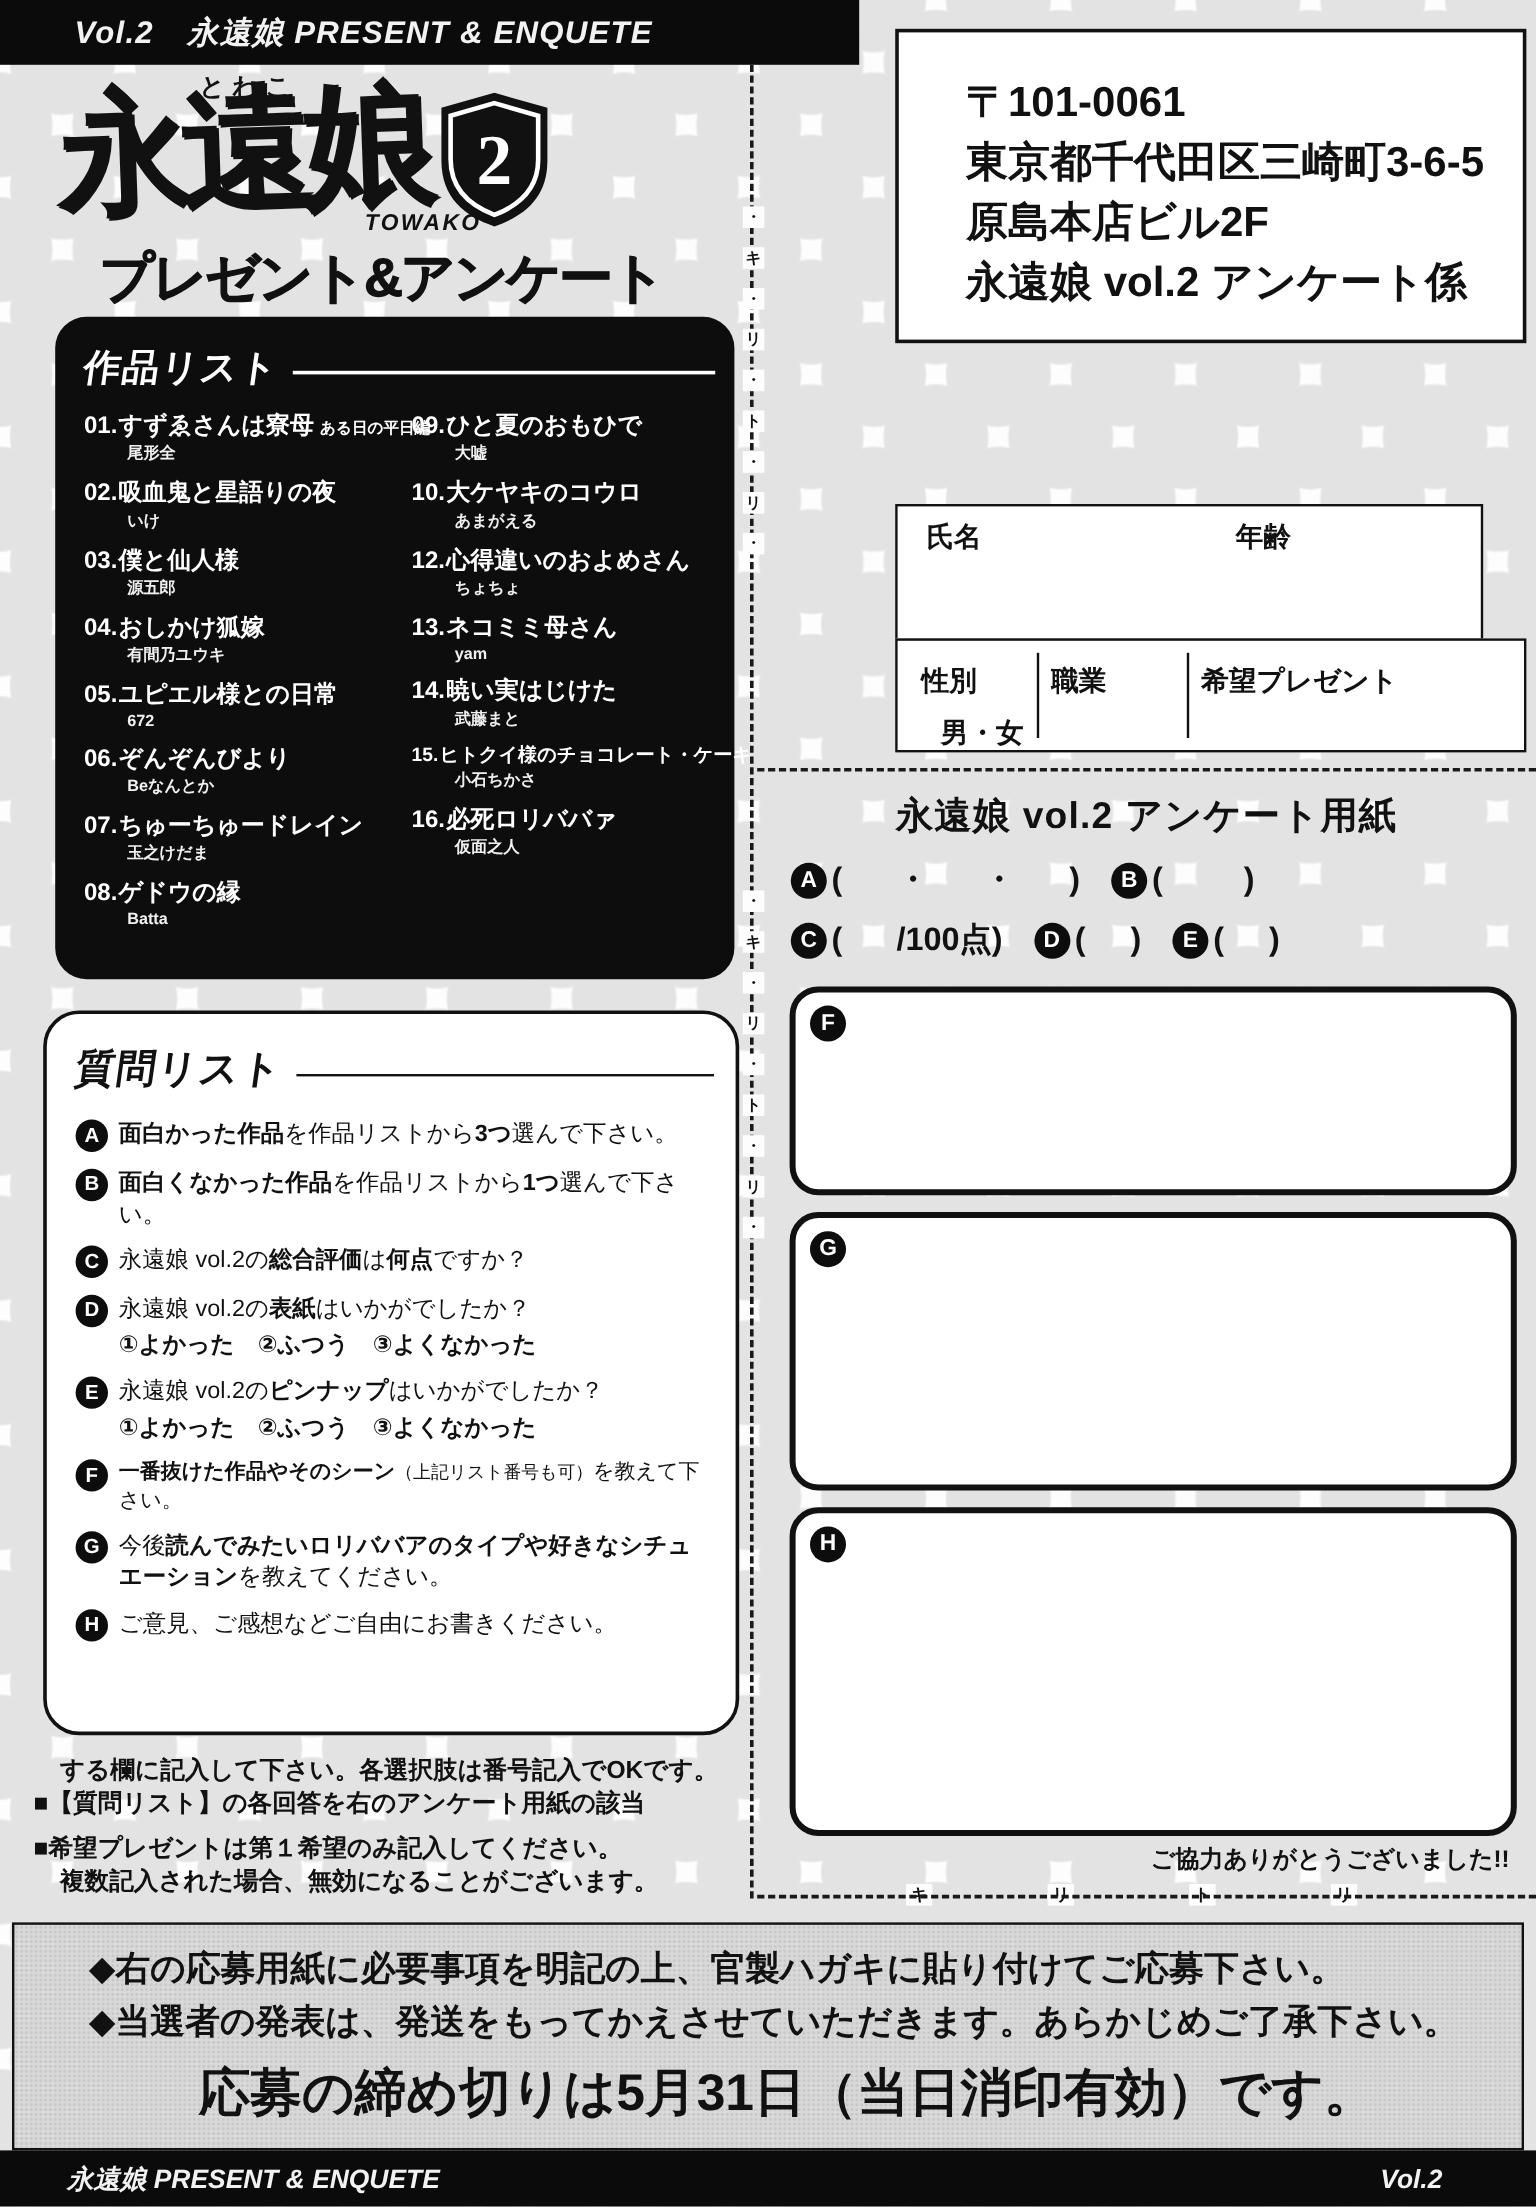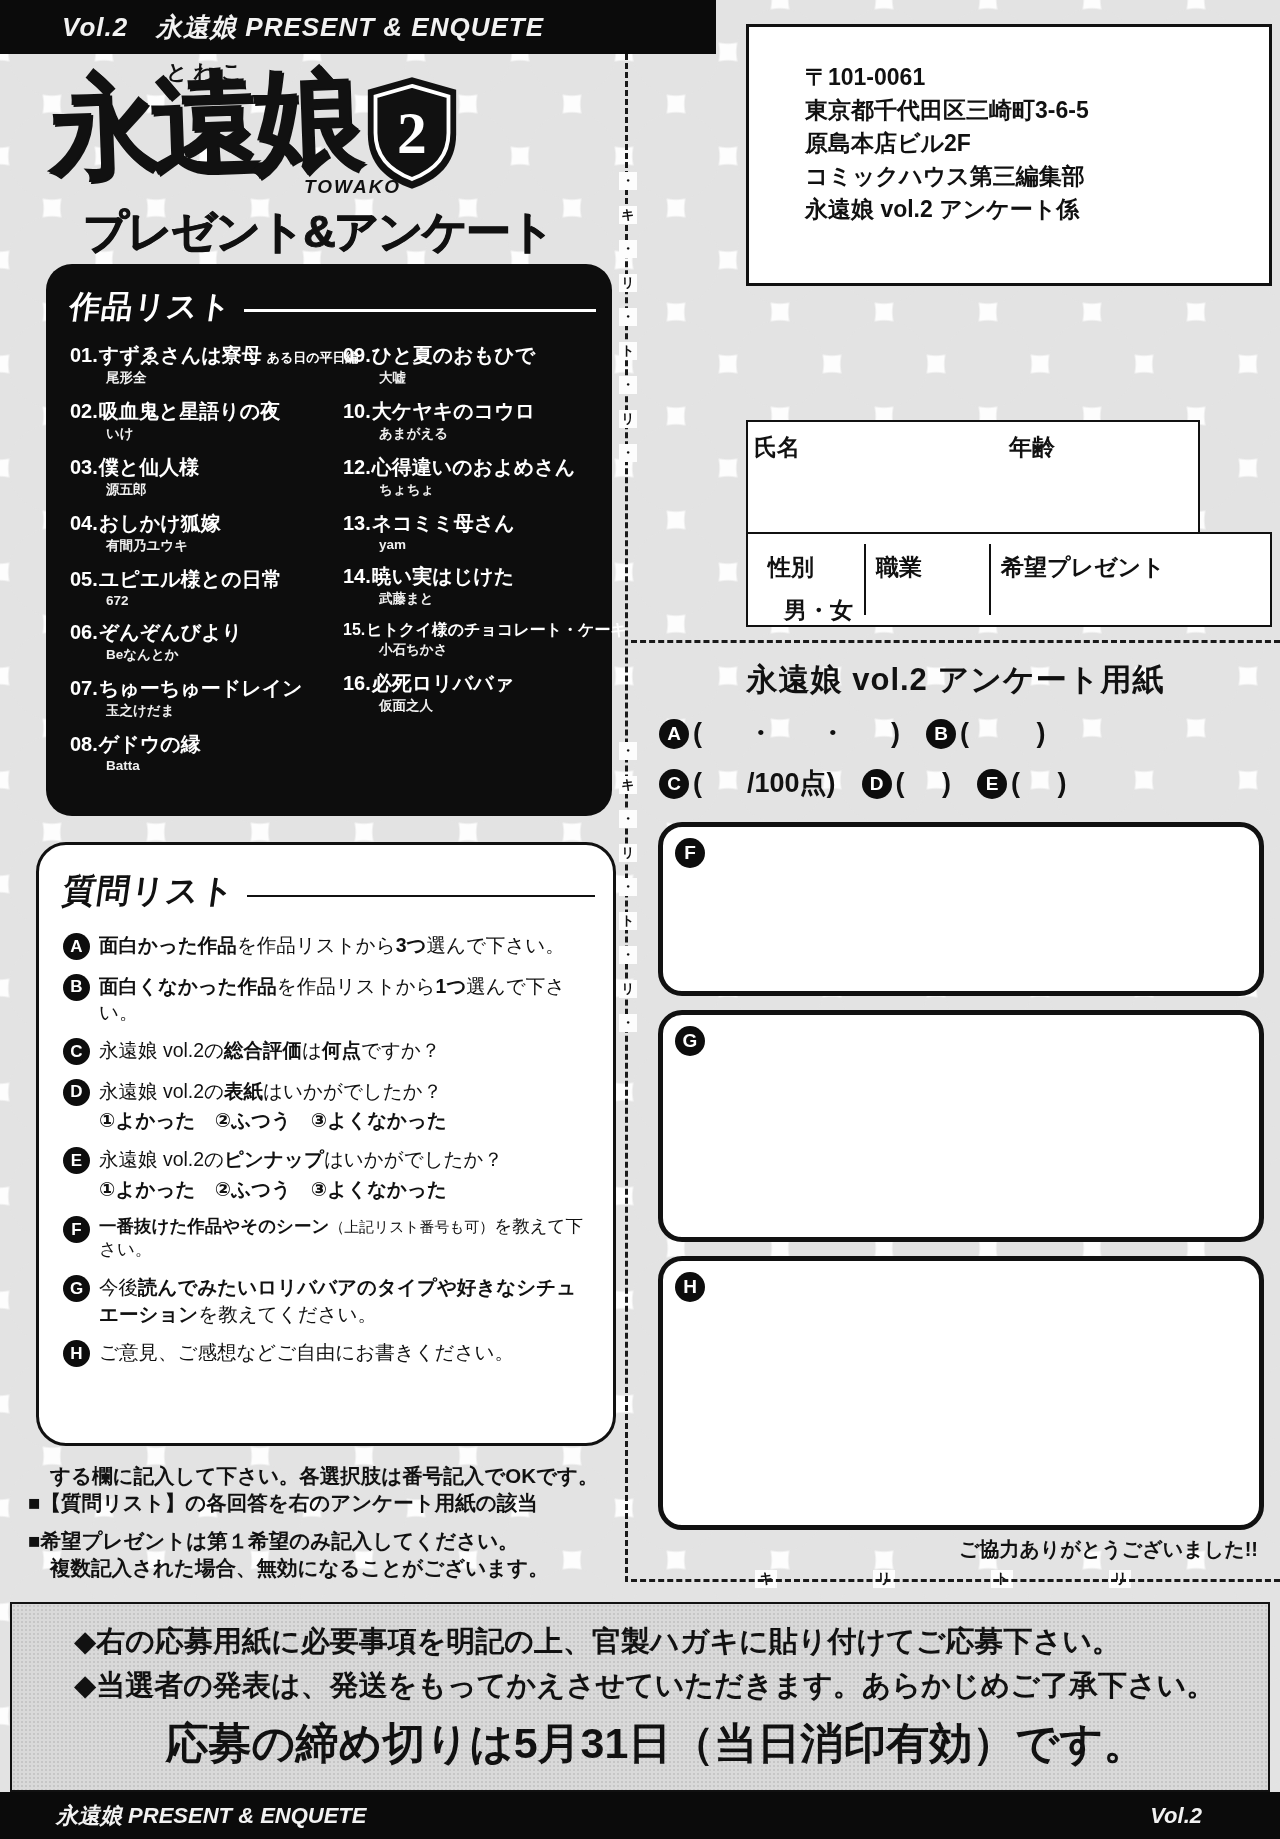--- a/index.html
+++ b/index.html
@@ -65,24 +65,24 @@
   .note-line{font-size:20.5px;font-weight:800;line-height:1.32;}
   .note-cont{margin-left:22px;}
   
   .kiri-v{position:absolute;left:625px;top:54px;height:1528px;width:3px;border-left:3px dashed #1a1a1a;}
   .kiri-char{position:absolute;left:-9px;width:18px;text-align:center;font-size:13px;font-weight:600;background:#fdfdfd;line-height:1.4;}
   .kiri-h{position:absolute;left:700px;top:1570px;width:560px;height:22px;}
   .kiri-char-h{position:absolute;top:0;font-size:14px;font-weight:600;background:#fdfdfd;padding:0 4px;}
   
   .addr-card{position:absolute;left:746px;top:24px;width:526px;height:262px;background:#fff;border:3px solid #111;
     padding:34px 16px 10px 56px;}
-  .addr-line{font-size:23px;font-weight:800;line-height:1.43;white-space:nowrap;}
+  .addr-line{font-size:35px;font-weight:800;line-height:1.43;white-space:nowrap;}
   .field{position:absolute;background:#fff;border:2.5px solid #111;}
   .field-address{left:746px;top:296px;width:526px;height:126px;padding:10px 14px;}
-  .field-name{left:746px;top:420px;width:454px;height:114px;padding:10px 6px;}
+  .field-name{left:746px;top:420px;width:490px;height:114px;padding:10px 24px;}
   .field-label{font-size:23px;font-weight:800;}
   .postal-mark{font-size:20px;font-weight:800;margin-left:32px;}
   .age-label{position:absolute;left:58%;top:10px;font-size:23px;font-weight:800;}
   .field-triple{left:746px;top:532px;width:526px;height:95px;display:flex;padding:10px;}
   .cell{padding:8px 10px;position:relative;}
   .cell-sex{width:108px;border-right:2.5px solid #111;}
   .cell-job{width:125px;border-right:2.5px solid #111;}
   .cell-present{flex:1;border-radius:23px;}
   .sex-options{margin-top:12px;margin-left:16px;font-size:23px;font-weight:800;}
   
@@ -302,21 +302,20 @@
       <span class="kiri-char-h" style="left: 173px;">リ</span>
       <span class="kiri-char-h" style="left: 291px;">ト</span>
       <span class="kiri-char-h" style="left: 409px;">リ</span>
     </div>
 
   <div class="addr-card">
     <div>
         <div class="addr-line">〒101-0061</div>
         <div class="addr-line">東京都千代田区三崎町3-6-5</div>
         <div class="addr-line">原島本店ビル2F</div>
-        <div class="addr-line">コミックハウス第三編集部</div>
         <div class="addr-line">永遠娘 vol.2 アンケート係</div>
       </div>
   </div>
 
 
   <div class="field field-name">
     <span class="field-label">氏名</span>
     <span class="age-label">年齢</span>
   </div>
 

